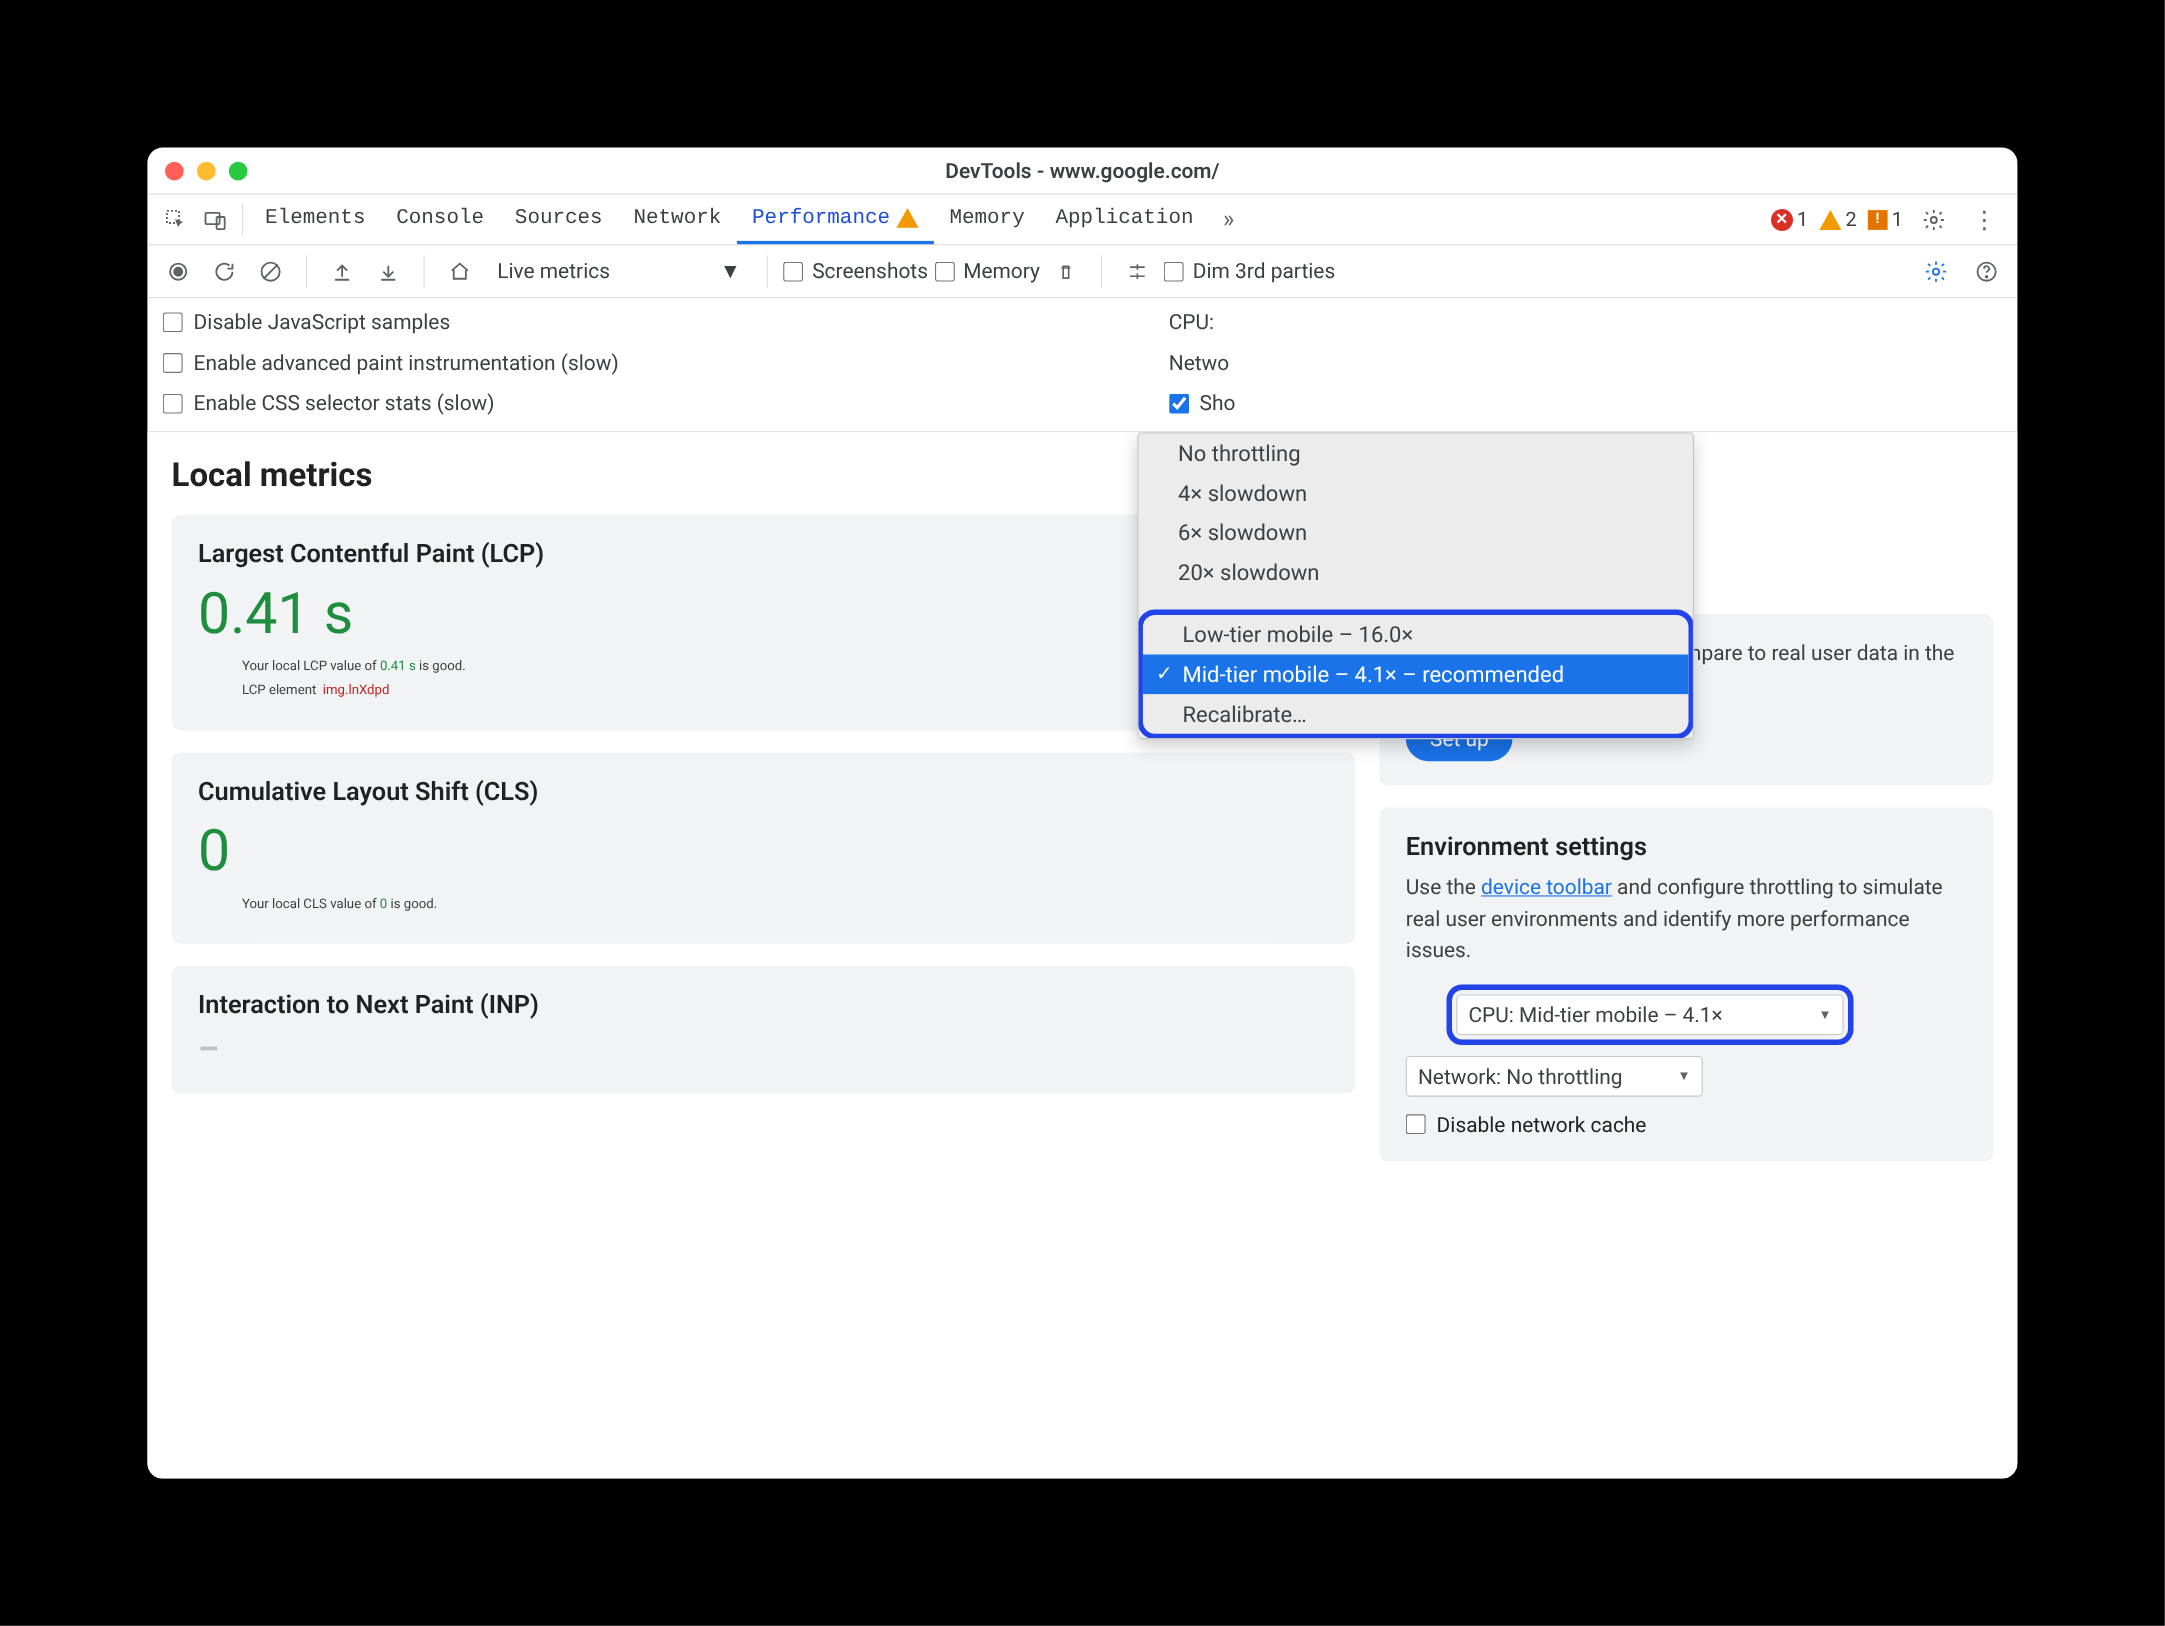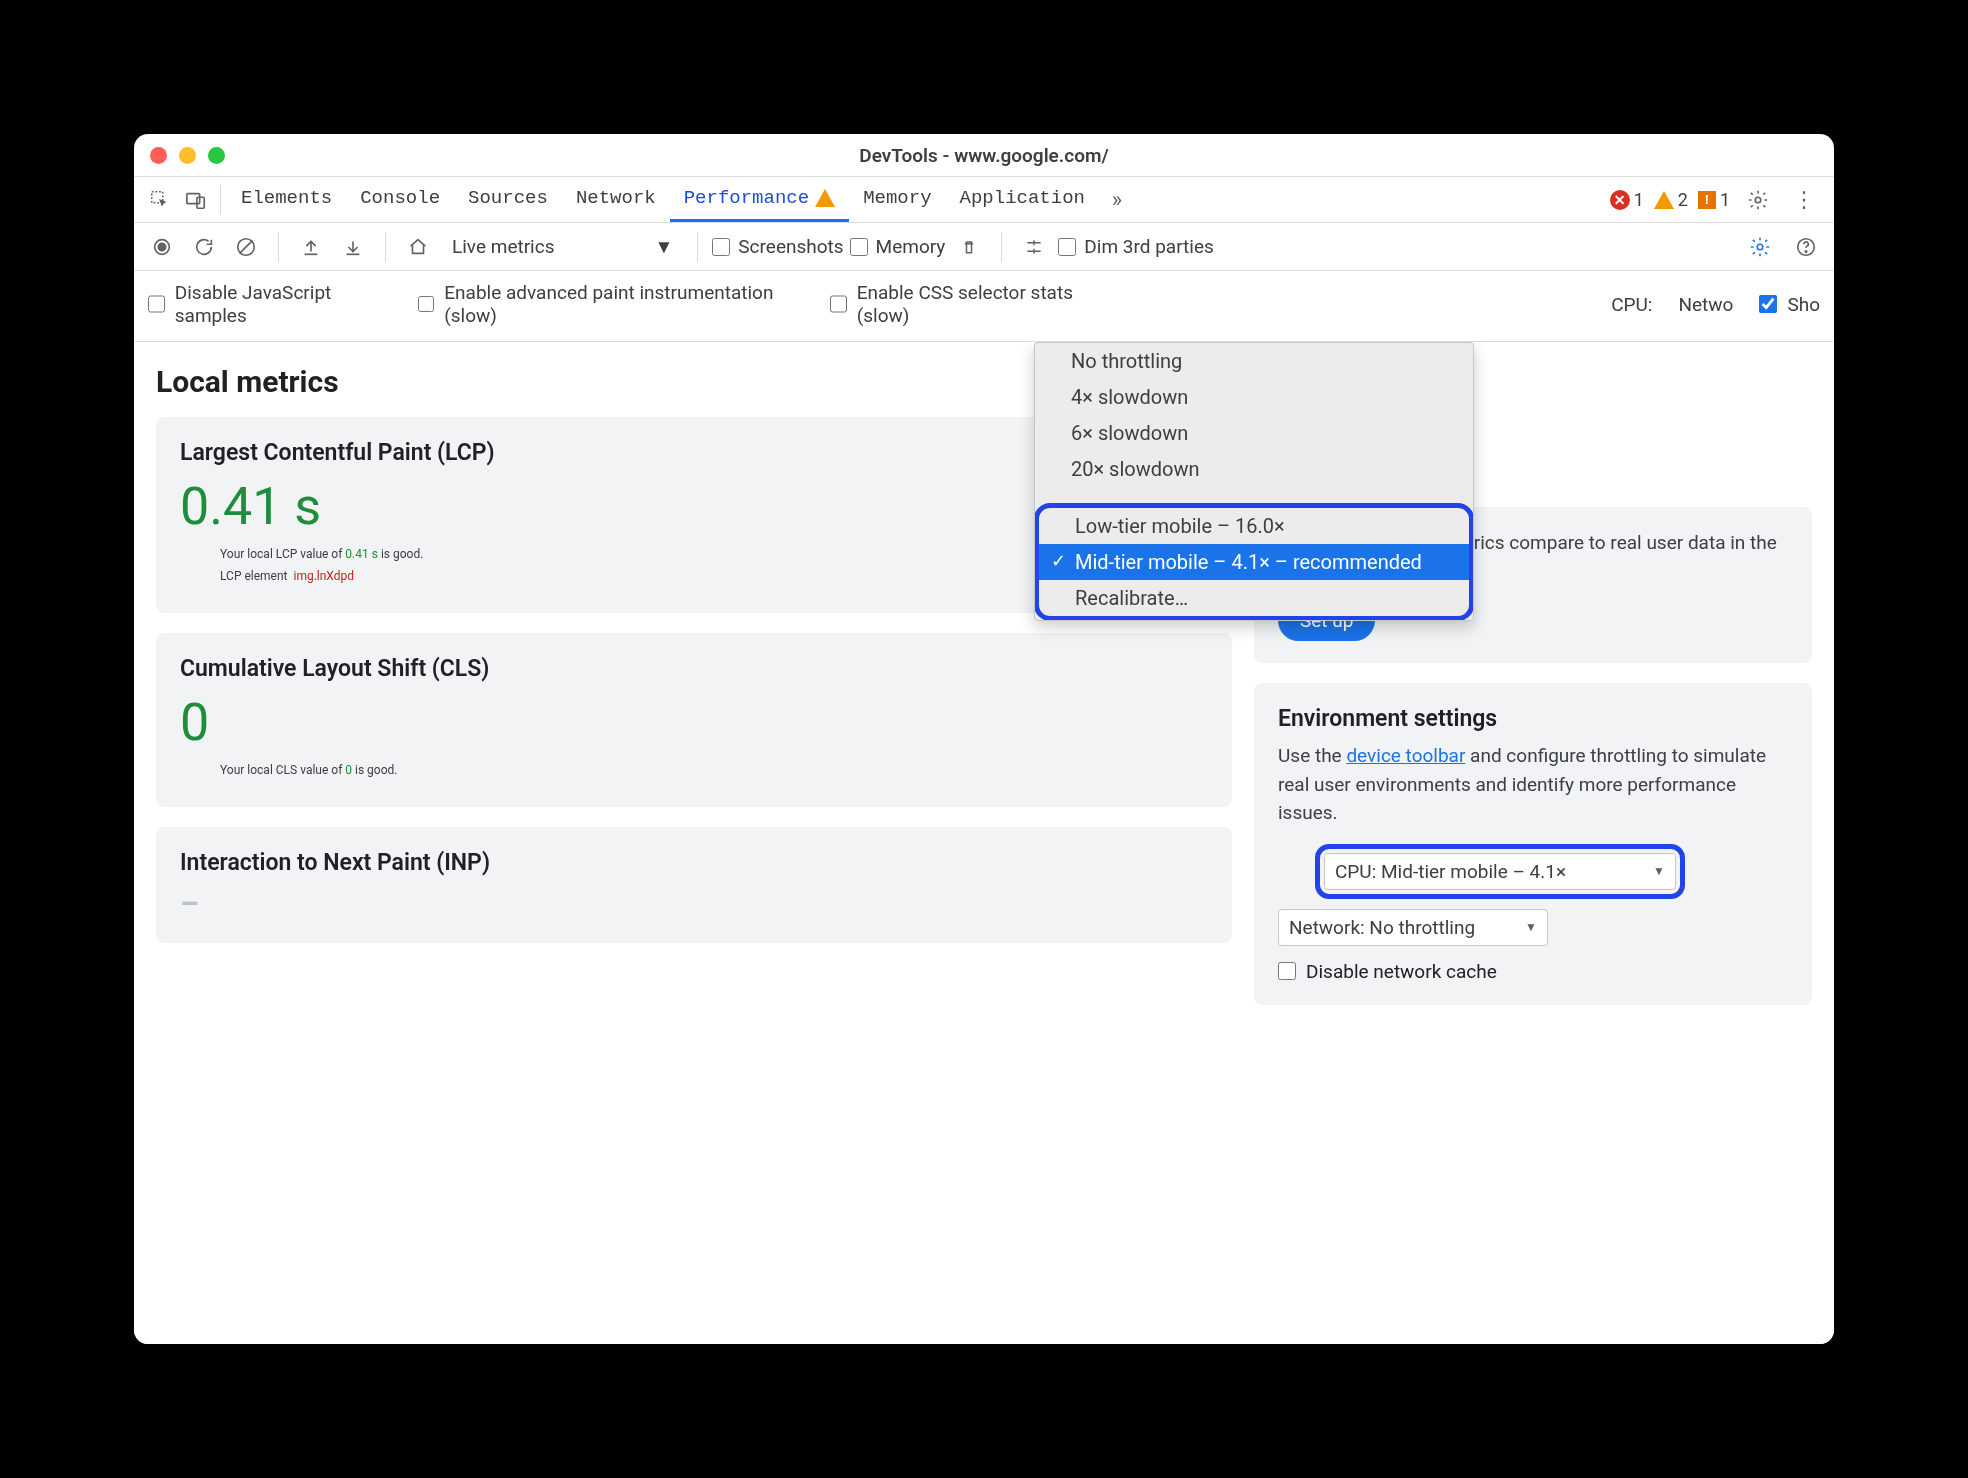--- a/index.html
+++ b/index.html
@@ -108,21 +108,21 @@
 
   
   .settings-pane {
     border-bottom: 1px solid #dadce0;
     padding: 10px 14px 14px;
     display: flex;
     gap: 60px;
     font-size: 19px;
     color: #3c4043;
   }
-  .settings-col { display:flex; flex-direction:row; gap:26px; }
+  .settings-col { display:flex; flex-direction:column; gap:14px; }
   .settings-col.right { margin-left: 440px; }
   .settings-row { display:flex; align-items:center; gap:10px; }
   .settings-row input[type=checkbox] { width:18px; height:18px; }
   .settings-row.checked input { accent-color: #1a73e8; }
 
   
   .content {
     flex: 1;
     display: flex;
     overflow: hidden;
@@ -179,21 +179,21 @@
   }
   .net-select-wrap { margin-top:10px; width: 270px; }
   .env-row { margin-top: 14px; display:flex; align-items:center; gap:10px; font-size:19px; }
   .env-row input { width:18px; height:18px; }
 
   
   .dropdown {
     position: absolute;
     top: 0px;
     left: 900px;
-    width: 440px;
+    width: 506px;
     background: #ececec;
     border: 1px solid #c4c7c9;
     border-radius: 4px;
     box-shadow: 0 6px 16px rgba(0,0,0,0.2);
     font-size: 20px;
     color: #3c4043;
     z-index: 50;
     overflow: hidden;
   }
   .dropdown .dd-item {

